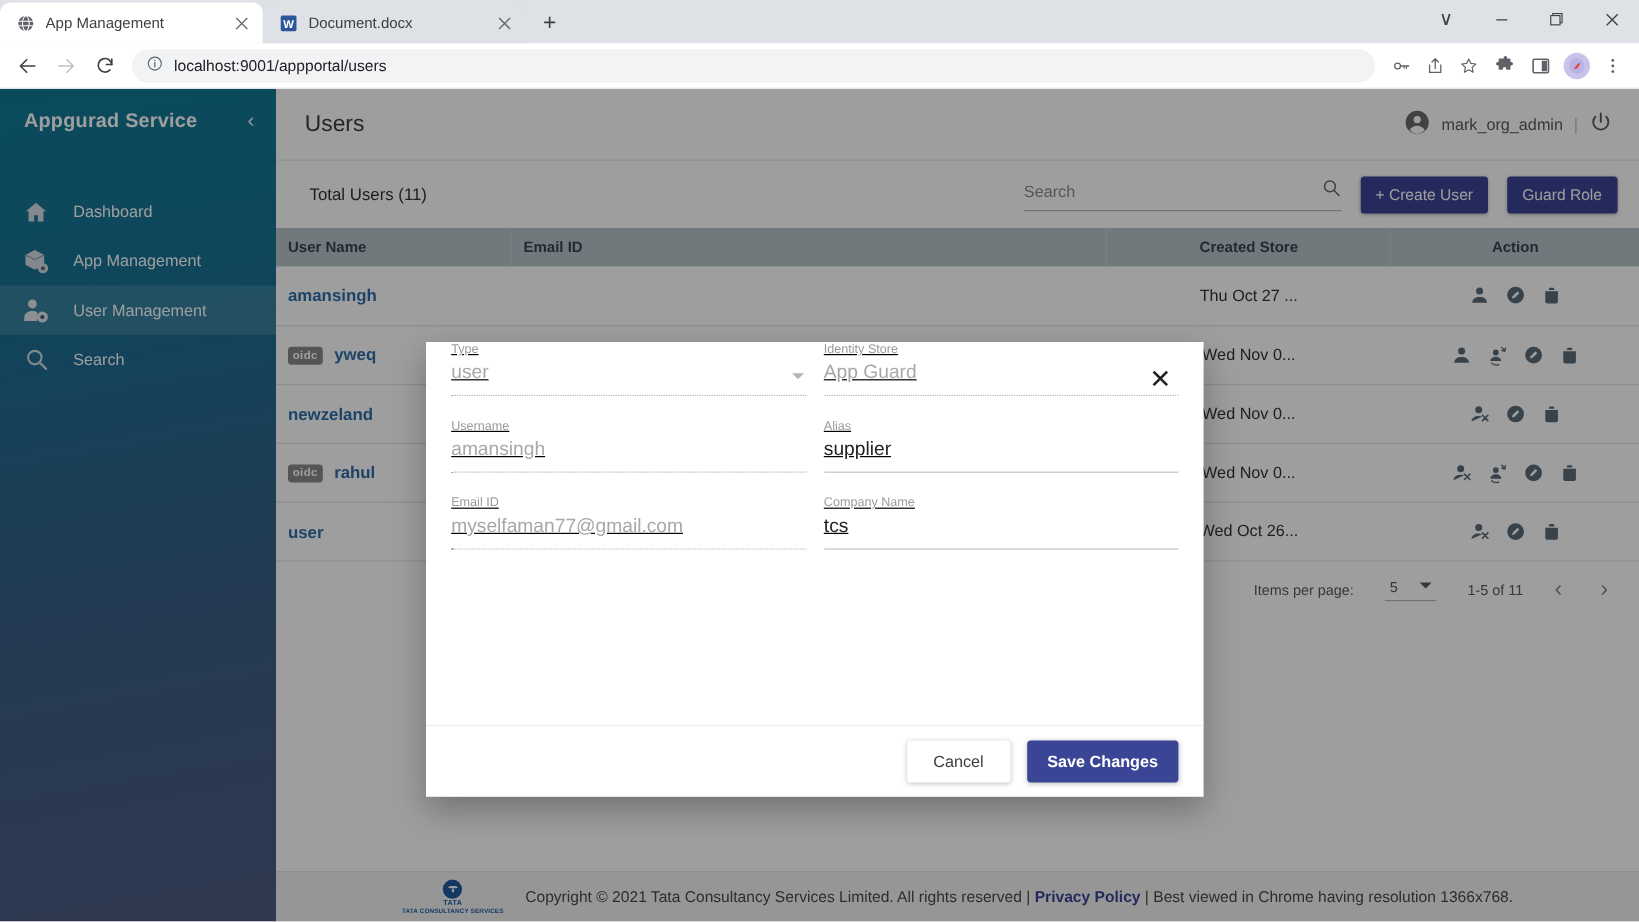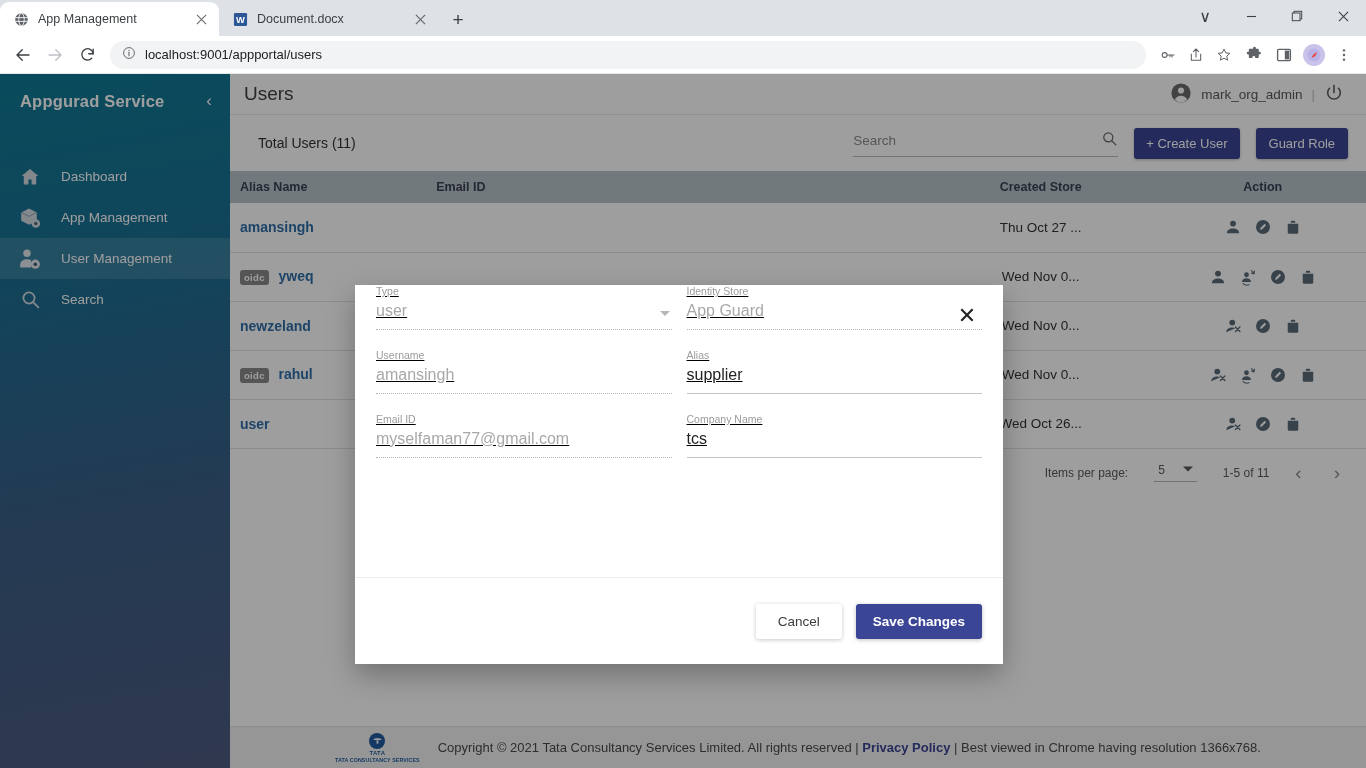--- a/index.html
+++ b/index.html
@@ -62,22 +62,22 @@
   .sb-title{ font-size:16.5px; font-weight:700; letter-spacing:.2px; flex:1;}
   .sb-collapse{ font-size:17px; opacity:.95; padding:2px 4px;}
   .sb-items{ margin-top:28px; }
   .sb-item{ height:41px; display:flex; align-items:center; gap:18px; padding-left:17px; font-size:13.5px;}
   .sb-item .sicon{ width:26px; display:flex; align-items:center; justify-content:center;}
   .sb-item.active{ background:rgba(255,255,255,.13); }
 
   .content{ flex:1; display:flex; flex-direction:column; background:#fff; min-width:0;}
 
   .topbar{
-    height:41px; background:#fff; display:flex; align-items:center;
-    padding:0 22px 0 14px; border-bottom:1px solid #e9e9e9;
+    height:60px; background:#fff; display:flex; align-items:center;
+    padding:0 22px 0 24px; border-bottom:1px solid #e9e9e9;
   }
   .page-title{ font-size:19px; color:#3f3f3f; font-weight:400; flex:1;}
   .topuser{ display:flex; align-items:center; gap:9px; color:#5a5a5a; font-size:13.5px;}
   .topuser .sep{color:#c0c0c0;}
 
   .panel{ flex:1; padding:0; background:#fff; display:flex; flex-direction:column; min-height:0;}
   .panel-head{ height:56px; display:flex; align-items:center; padding:0 18px 0 28px; gap:16px;}
   .total-users{ font-size:14px; color:#333; flex:1;}
   .searchbox{ width:265px; border-bottom:1px solid #b9b9b9; display:flex; align-items:center; padding-bottom:5px;}
   .searchbox input{
@@ -152,21 +152,21 @@
   .field .val{ font-size:16px; padding-bottom:9px; color:#222;}
   .field .val.dis{ color:#a8a8a8;}
   .field .ul{ height:1px; background:#c4c4c4;}
   .field .ul.dotted{ height:0; border-top:1px dotted #b4b4b4; background:none;}
   .field .caret{
     position:absolute; right:2px; top:26px; width:0;height:0;
     border-left:5px solid transparent;border-right:5px solid transparent;
     border-top:5px solid #b6b6b6;
   }
   .modal-foot{
-    height:87px; border-top:1px solid #ececec; display:flex; align-items:center;
+    height:60px; border-top:1px solid #ececec; display:flex; align-items:center;
     justify-content:flex-end; gap:14px; padding-right:21px;
   }
   .btn-cancel{
     background:#fff; color:#3c3c3c; border:0; border-radius:3px; font-size:13.5px;
     padding:10px 22px; box-shadow:0 1px 4px rgba(0,0,0,.22); font-family:inherit; cursor:pointer;
   }
   .btn-save{
     background:#3b4595; color:#fff; border:0; border-radius:3px; font-size:13.5px;
     font-weight:700; padding:10px 17px; box-shadow:0 1px 4px rgba(0,0,0,.25);
     font-family:inherit; cursor:pointer;
@@ -395,21 +395,21 @@
 
         <table>
           <colgroup>
               <col style="width:190px">
               <col style="width:480px">
               <col style="width:230px">
               <col style="width:200px">
             </colgroup>
           <thead>
             <tr>
-              <th>Alias Name</th>
+              <th>User Name</th>
               <th>Email ID</th>
               <th class="c">Created Store</th>
               <th class="c">Action</th>
             </tr>
           </thead>
           <tbody>
             <tr>
               <td>
                 <span class="uname">amansingh</span>
               </td>

